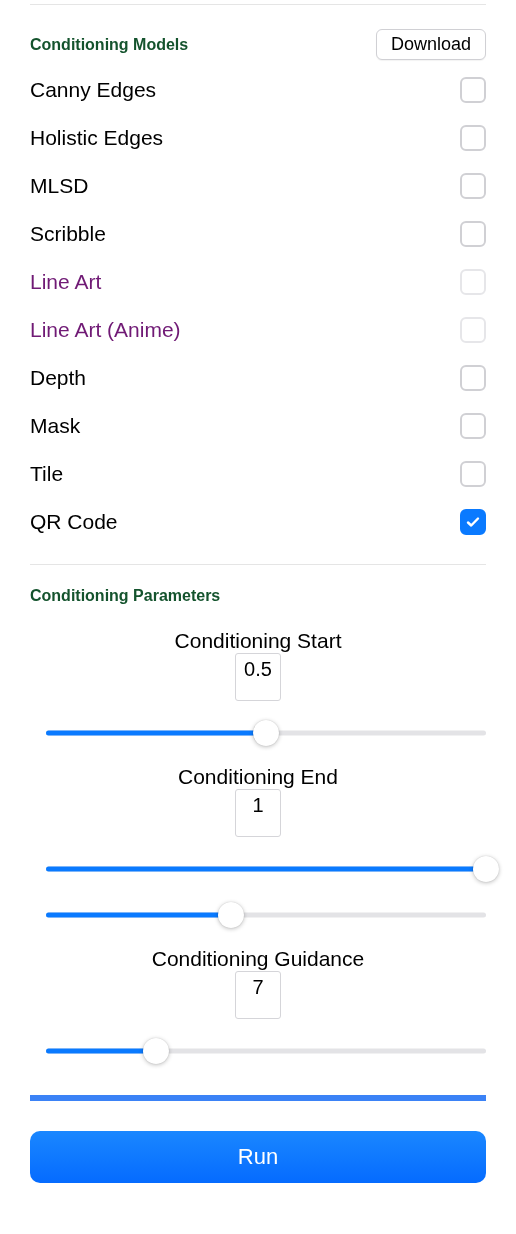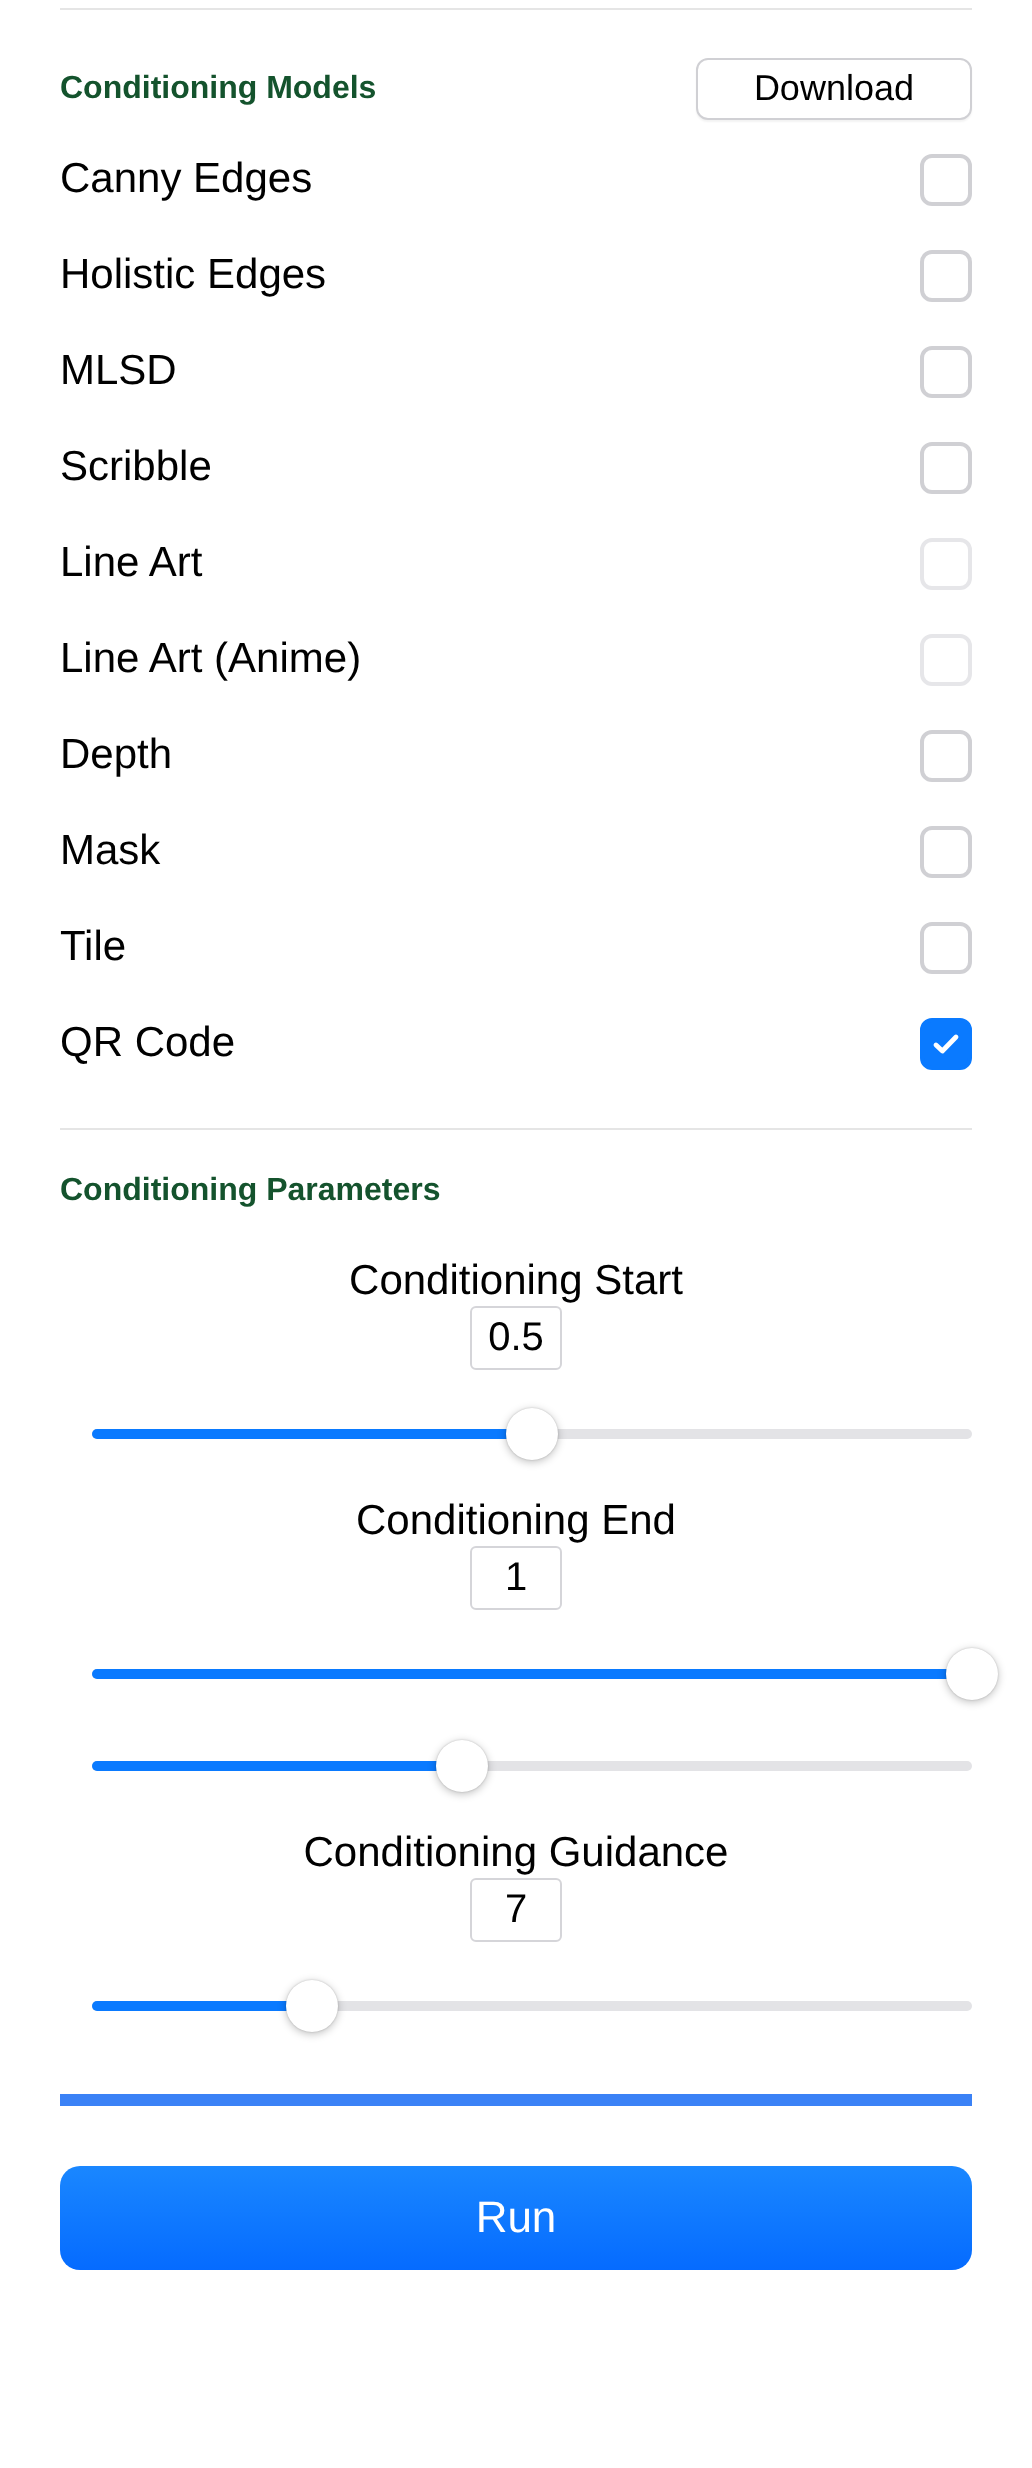--- a/index.html
+++ b/index.html
@@ -23,41 +23,41 @@
   }
   .section-title {
     font-size: 16px;
     font-weight: 600;
     color: #14532d;
   }
   .download-btn {
     background: #ffffff;
     border: 1px solid #d0d0d4;
     border-radius: 6px;
-    padding: 4px 28px;
+    padding: 4px 14px;
     font-size: 18px;
     font-weight: 400;
     color: #000;
     cursor: pointer;
     box-shadow: 0 1px 1px rgba(0,0,0,0.05);
   }
   .model-list { }
   .model-row {
     display: flex;
     align-items: center;
     justify-content: space-between;
     height: 48px;
   }
   .model-label {
     font-size: 21px;
     font-weight: 400;
     color: #000;
   }
   .model-label.disabled {
-    color: #000000;
+    color: #701a75;
   }
   .checkbox {
     width: 26px;
     height: 26px;
     border-radius: 6px;
     border: 2px solid #d0d0d4;
     background: #fff;
     display: flex;
     align-items: center;
     justify-content: center;
@@ -88,21 +88,21 @@
     justify-content: space-between;
     flex-direction: column;
   }
   .param-label {
     font-size: 21px;
     font-weight: 400;
     color: #000;
   }
   .param-value {
     width: 46px;
-    height: 32px;
+    height: 48px;
     border: 1px solid #d5d5d9;
     border-radius: 3px;
     font-size: 20px;
     text-align: center;
     color: #000;
     line-height: 30px;
     background: #fff;
   }
   .slider-wrap {
     position: relative;

